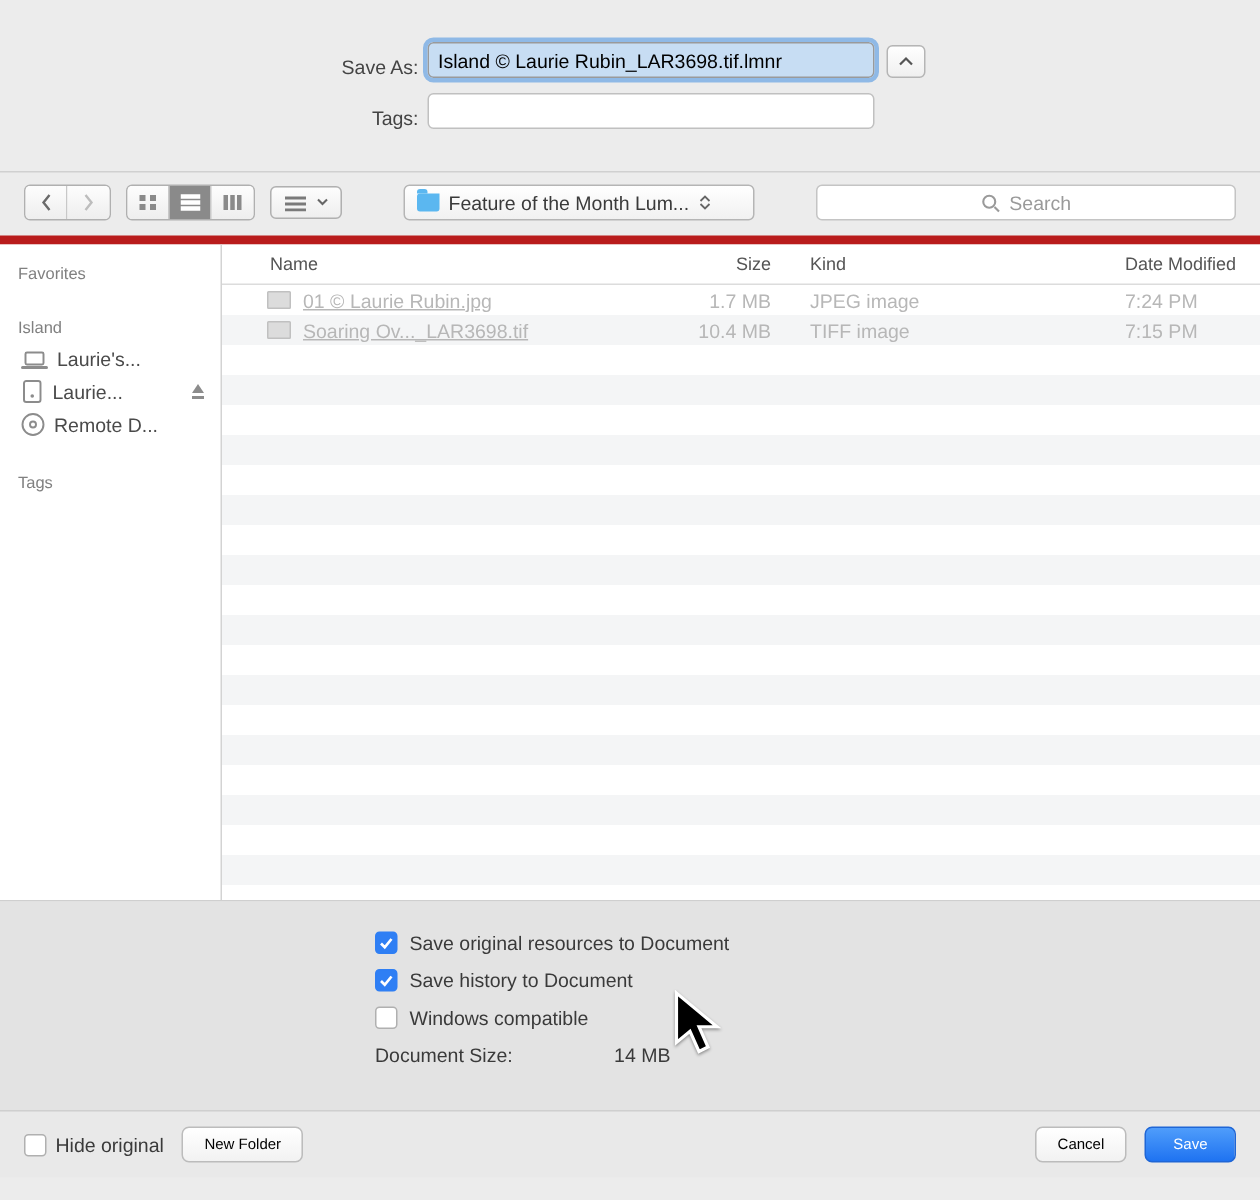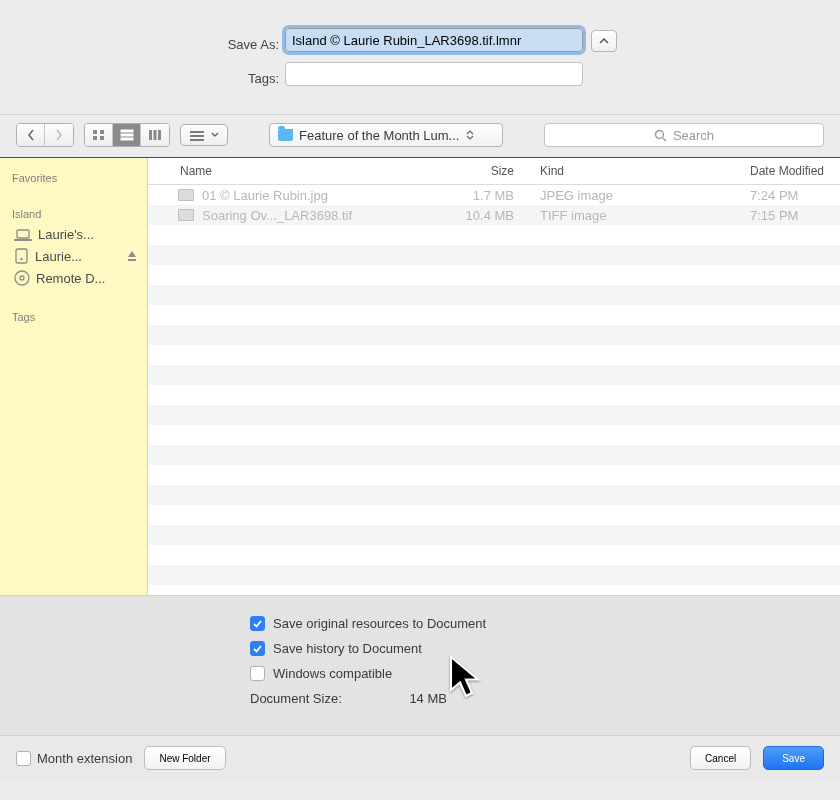--- a/index.html
+++ b/index.html
@@ -20,21 +20,21 @@
     display: inline-flex; align-items: center; justify-content: center; cursor: default;
   }
   .tags-input {
     width: 298px; height: 24px; padding: 2px 6px; font-size: 13px;
     border: 1px solid #c0c0c0; border-radius: 4px; background: #fff;
   }
 
   
   .toolbar {
     display: flex; align-items: center; padding: 8px 16px 10px 16px;
-    border-top: 1px solid #d0d0d0; border-bottom: 1px solid #b91c1c;
+    border-top: 1px solid #d0d0d0; border-bottom: 6px solid #b91c1c;
     background: #ececec; gap: 10px;
   }
   .seg { display: inline-flex; border: 1px solid #b0b0b0; border-radius: 4px; overflow: hidden; background: #fff; }
   .seg-btn { width: 28px; height: 22px; display: inline-flex; align-items: center; justify-content: center; background: linear-gradient(#fdfdfd,#eee); border-right: 1px solid #c8c8c8; }
   .seg-btn:last-child { border-right: none; }
   .seg-btn.active { background: #8a8a8a; }
   .seg-btn.active svg path, .seg-btn.active svg rect { stroke: #fff; fill: #fff; }
   .action-popup {
     height: 22px; border: 1px solid #b0b0b0; border-radius: 4px;
     background: linear-gradient(#fdfdfd,#eee); display: inline-flex; align-items: center;
@@ -49,37 +49,37 @@
   .folder-icon { width: 15px; height: 12px; background: #5bb7f0; border-radius: 2px 0 2px 2px; position: relative; }
   .folder-icon::before { content: ""; position: absolute; top: -3px; left: 0; width: 7px; height: 3px; background: #5bb7f0; border-radius: 2px 2px 0 0; }
   .updown { width: 10px; display: inline-flex; flex-direction: column; align-items: center; line-height: 5px; font-size: 8px; color: #555; }
   .search-field {
     height: 24px; flex: 0 0 280px; border: 1px solid #c4c4c4; border-radius: 4px;
     background: #fff; display: inline-flex; align-items: center; justify-content: center; gap: 6px; color: #9a9a9a; margin-left: 21px;
   }
 
   
   .body-split { display: flex; height: 438px; border-bottom: 1px solid #cfcfcf; }
-  .sidebar { width: 148px; background: #fef9c3; border-right: 1px solid #d3d3d3; padding-top: 8px; }
+  .sidebar { width: 148px; background: #ffffff; border-right: 1px solid #d3d3d3; padding-top: 8px; }
   .sb-section { font-size: 11px; color: #808080; padding: 6px 12px 4px 12px; font-weight: 500; }
   .sb-item { display: flex; align-items: center; gap: 6px; padding: 3px 10px 3px 14px; color: #4a4a4a; }
   .sb-item .eject { margin-left: auto; color: #888; }
 
   .listing { flex: 1; background: #fff; position: relative; }
   .list-header { display: flex; border-bottom: 1px solid #dcdcdc; color: #555; font-size: 12px; }
   .col { padding: 6px 10px; }
   .col-name { width: 302px; padding-left: 32px; }
   .col-size { width: 74px; text-align: right; }
   .col-kind { width: 210px; padding-left: 16px; }
   .col-date { flex: 1; padding-left: 16px; }
   .rows { }
   .row { display: flex; height: 20px; align-items: center; font-size: 13px; color: #b7b7b7; }
   .row:nth-child(odd) { background: #fff; }
   .row:nth-child(even) { background: #f4f5f6; }
-  .row .col-name { display: flex; align-items: center; gap: 8px; padding-left: 30px; }
+  .row .col-name { display: flex; align-items: center; gap: 8px; padding-left: 30px; text-decoration: underline; }
   .file-icon { width: 16px; height: 12px; background: #dcdcdc; border: 1px solid #c0c0c0; border-radius: 1px; }
 
   
   .options-panel { background: #e3e3e3; padding: 20px 20px 10px 250px; border-bottom: 1px solid #cfcfcf; position: relative; height: 140px;}
   .opt-row { display: flex; align-items: center; gap: 8px; margin-bottom: 10px; color: #3a3a3a; }
   .chk { width: 15px; height: 15px; border-radius: 3px; border: 1px solid #b0b0b0; background: #fff; display: inline-flex; align-items: center; justify-content: center; }
   .chk.checked { background: #2f7ff4; border-color: #2f7ff4; }
   .chk.checked svg path { stroke: #fff; }
   .doc-size-row { color: #3a3a3a; gap: 32px; }
 
@@ -302,19 +302,19 @@
   <div class="cursor">
     <svg width="36" height="48" viewBox="0 0 24 32">
         <path d="M2 2 L2 24 L8 19 L12 28 L16 26 L12 17 L20 17 Z" fill="#000" stroke="#fff" stroke-width="1.4"></path>
       </svg>
   </div>
 </div>
 
 <div class="footer">
   <label class="footer-chk">
     <span class="chk"></span>
-    <span>Month extension</span>
+    <span>Hide original</span>
   </label>
   <button class="btn">New Folder</button>
   <div class="spacer"></div>
   <button class="btn">Cancel</button>
   <button class="btn primary">Save</button>
 </div>
 
 </body></html>

